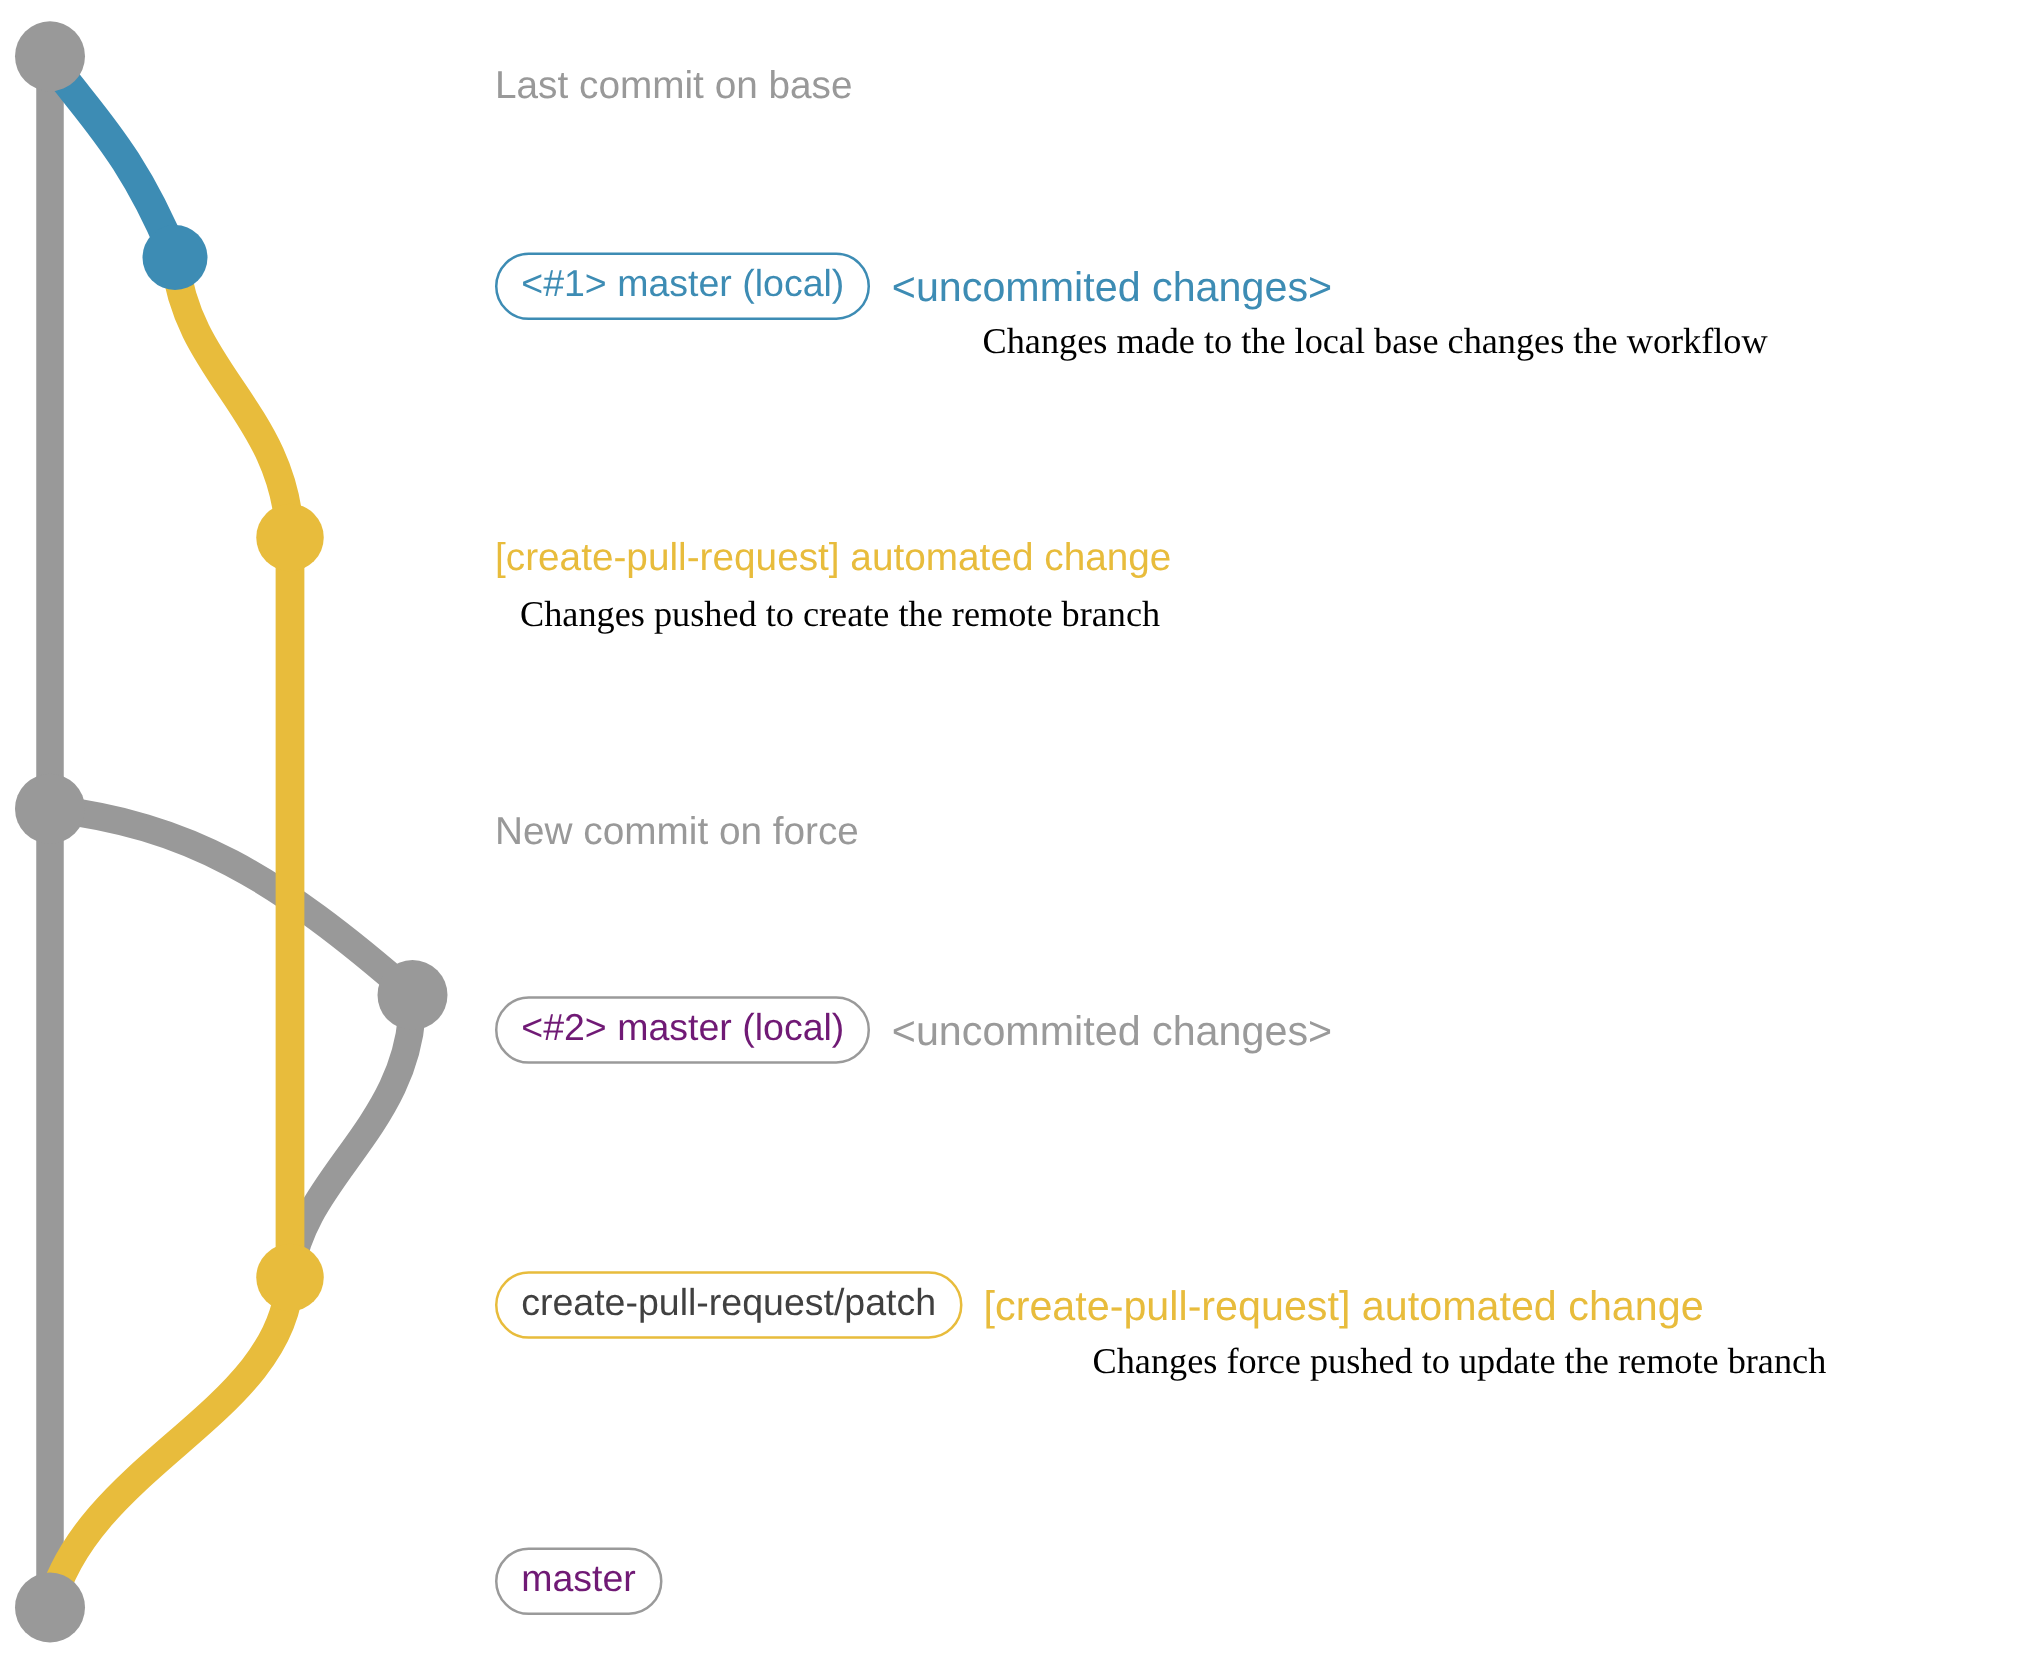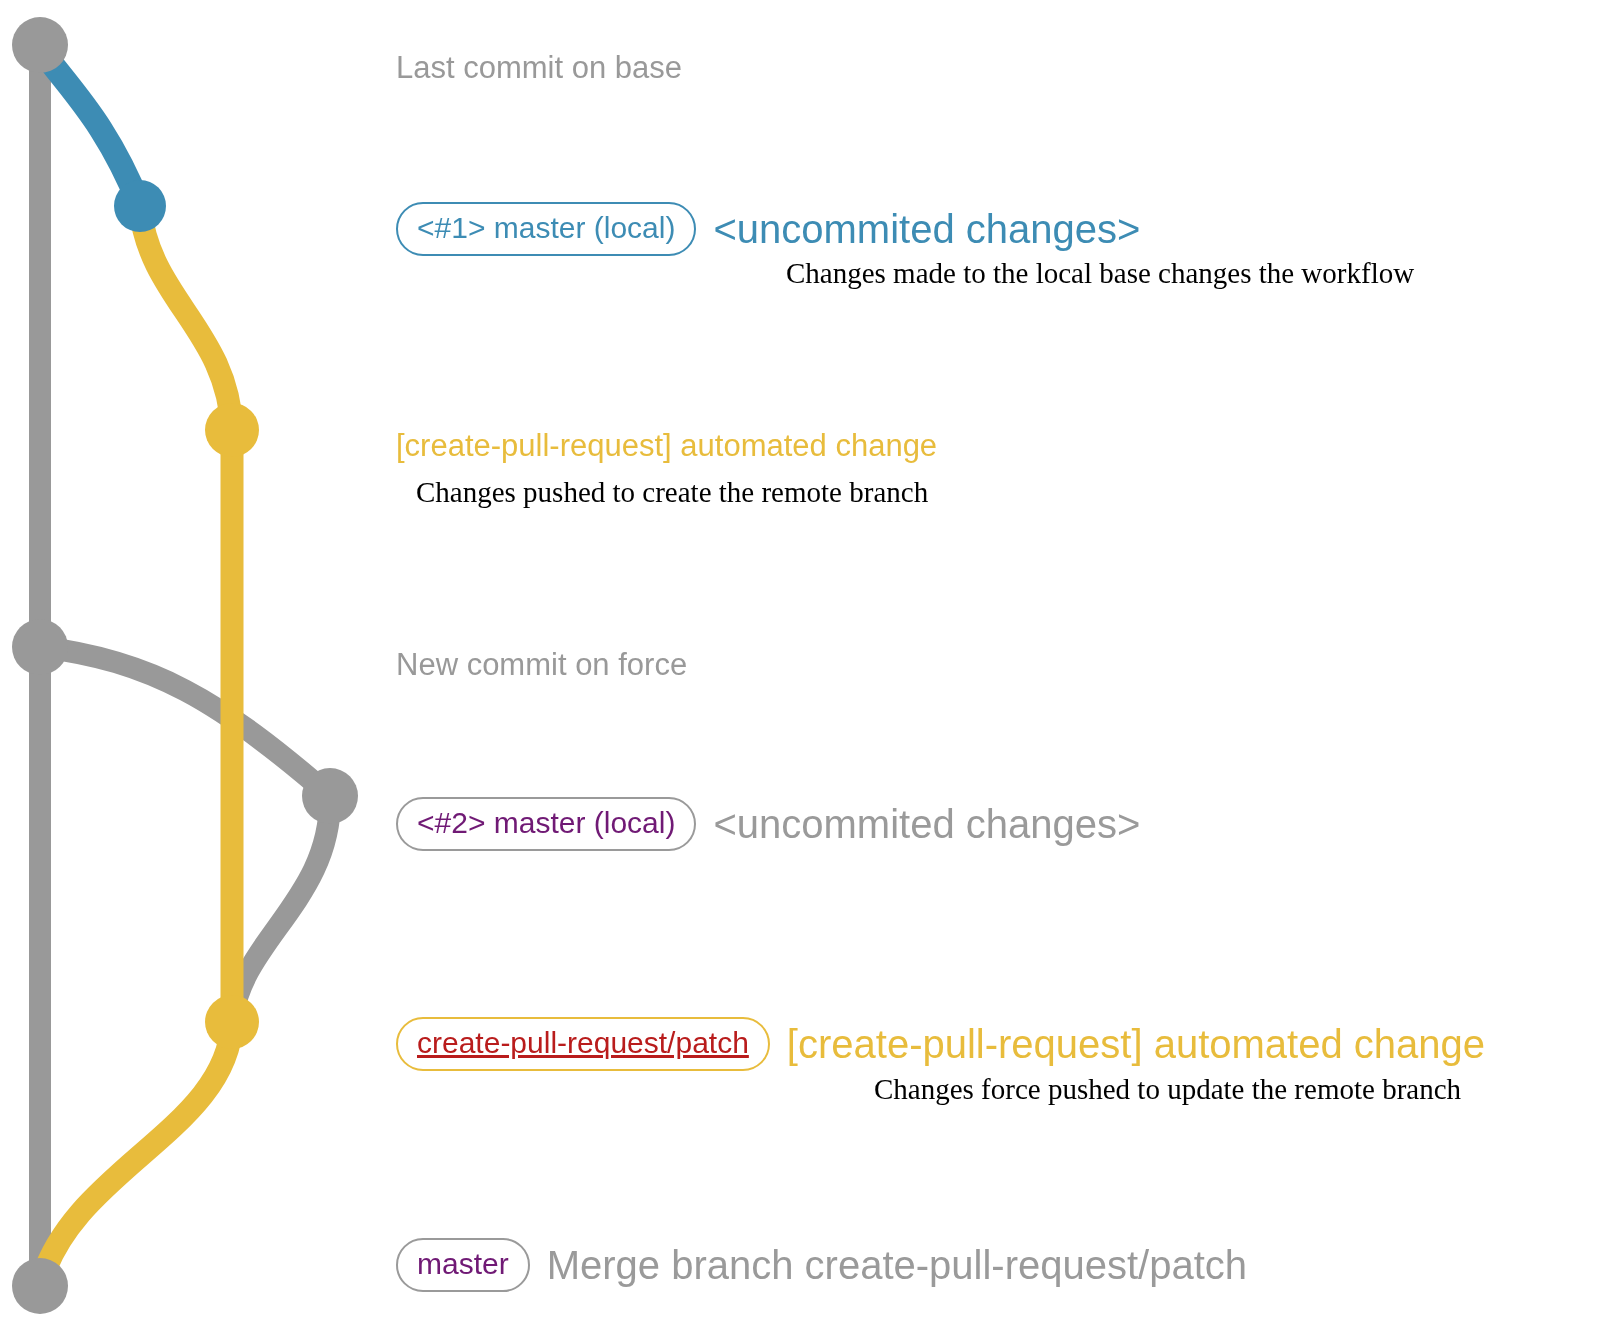--- a/index.html
+++ b/index.html
@@ -57,26 +57,26 @@
     border: 2px solid #22c55e;
     border-radius: 999px;
     padding: 9px 19px 11px 19px;
     font-family: "Liberation Sans", sans-serif;
     font-size: 30px;
     line-height: 1;
     color: #999999;
     background: #ffffff;
   }
   .badge.blue   { border-color: #3d8cb4; color: #3d8cb4; }
-  .badge.yellow { border-color: #e8bc3c; color: #b91c1c; text-decoration: underline; }
+  .badge.yellow { border-color: #e8bc3c; color: #404040; }
   .badge.gray   { border-color: #9a9a9a; color: #701a75; }
 
   .subject {
     font-family: "Liberation Sans", sans-serif;
-    font-size: 40px;
+    font-size: 33px;
     line-height: 1;
     margin-left: 17px;
     white-space: nowrap;
   }
   .subject.blue   { color: #3d8cb4; }
   .subject.yellow { color: #e8bc3c; }
   .subject.gray   { color: #9a9a9a; }
 
   .caption {
     position: absolute;
@@ -148,17 +148,16 @@
     <div class="badge-line">
       <span class="badge yellow">create-pull-request/patch</span>
       <span class="subject yellow">[create-pull-request] automated change</span>
     </div>
   </div>
   <div class="caption" style="left:874px; top:1059px;">Changes force pushed to update the remote branch</div>
 
   <div class="row" style="top:1222px;">
     <div class="badge-line">
       <span class="badge gray">master</span>
-      <span class="subject gray">Merge branch create-pull-request/patch</span>
     </div>
   </div>
 
 </div>
 
 </body></html>

